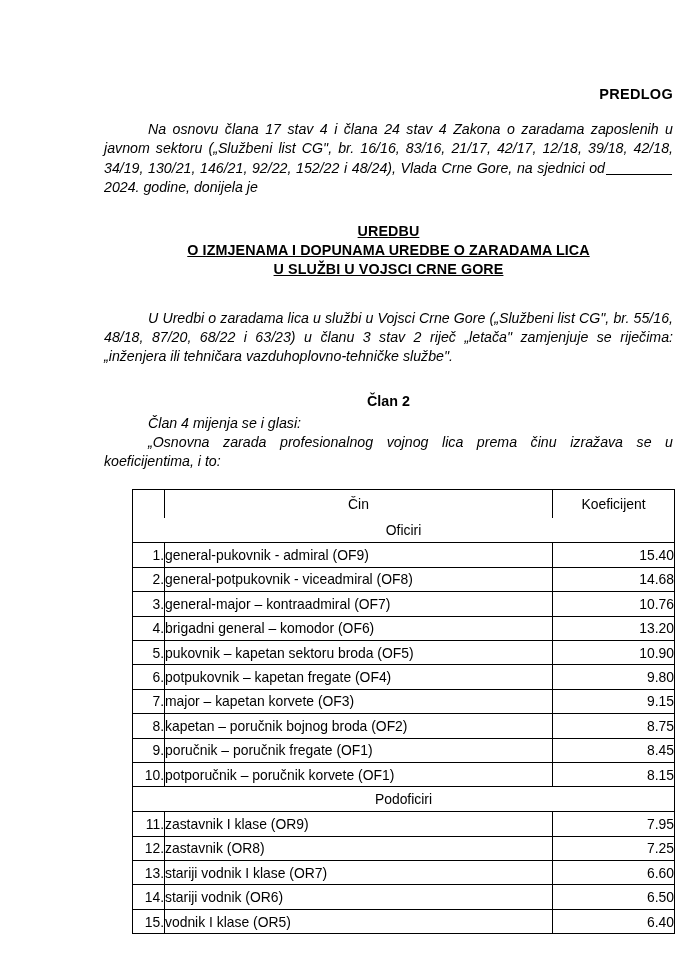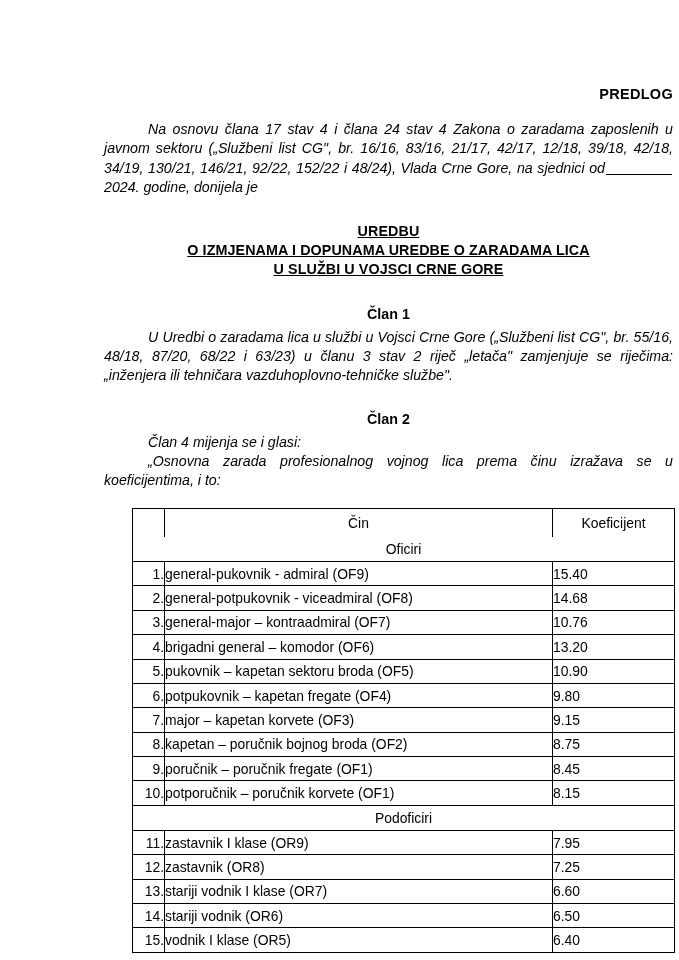--- a/index.html
+++ b/index.html
@@ -114,21 +114,21 @@
   }
   td.cnum {
     text-align: right;
     padding-right: 5px;
   }
   td.crank {
     text-align: left;
     padding-left: 7px;
   }
   td.ccoef {
-    text-align: left;
+    text-align: right;
   }
   .tblwrap {
     margin-left: 28px;
   }
 </style>
 </head>
 <body>
 
 <div class="page">
   <div class="content">
@@ -137,21 +137,20 @@
 
     <p class="para indent"><span>Na osnovu člana 17 stav 4 i člana 24 stav 4 Zakona o zaradama zaposlenih u javnom sektoru („Službeni list CG", br. 16/16, 83/16, 21/17, 42/17, 12/18, 39/18, 42/18, 34/19, 130/21, 146/21, 92/22, 152/22 i 48/24), Vlada Crne Gore, na sjednici od</span><span class="blankline"></span> <span>2024. godine, donijela je</span></p>
 
     <div class="title-block">
       <div>UREDBU</div>
       <div>O IZMJENAMA I DOPUNAMA UREDBE O ZARADAMA LICA</div>
       <div>U SLUŽBI U VOJSCI CRNE GORE</div>
     </div>
 
     <div class="sp-1"></div>
-    <div class="clan-head">Član 1</div>
     <div class="sp-3"></div>
     <p class="para indent">U Uredbi o zaradama lica u službi u Vojsci Crne Gore („Službeni list CG", br. 55/16, 48/18, 87/20, 68/22 i 63/23) u članu 3 stav 2 riječ „letača" zamjenjuje se riječima: „inženjera ili tehničara vazduhoplovno-tehničke službe".</p>
 
     <div class="sp-2"></div>
     <div class="clan-head">Član 2</div>
     <div class="sp-3"></div>
     <p class="para indent">Član 4 mijenja se i glasi:</p>
     <p class="para indent">„Osnovna zarada profesionalnog vojnog lica prema činu izražava se u koeficijentima, i to:</p>
 
     <div class="sp-5"></div>

